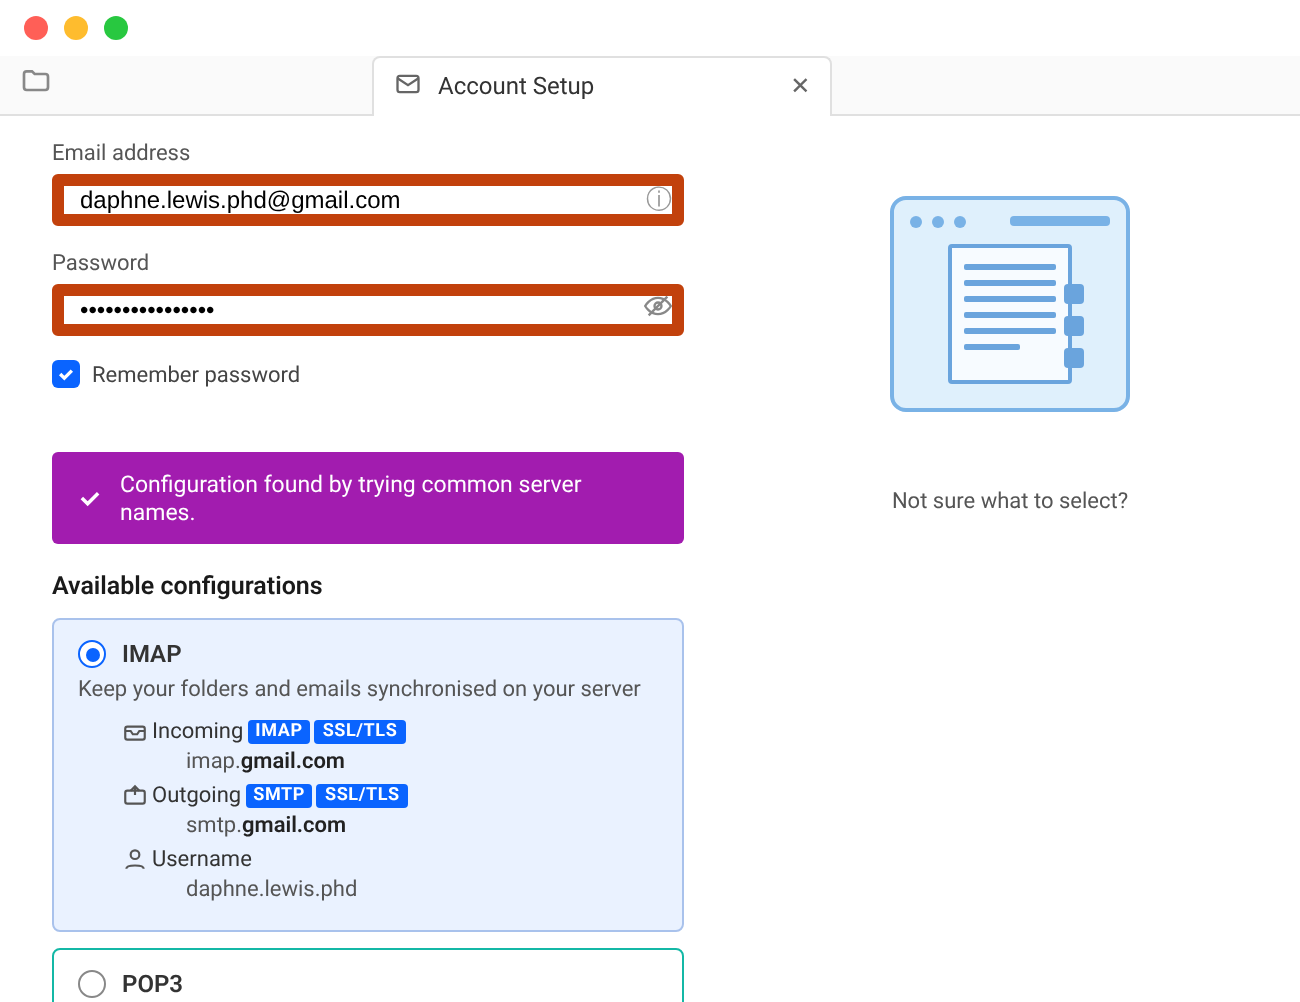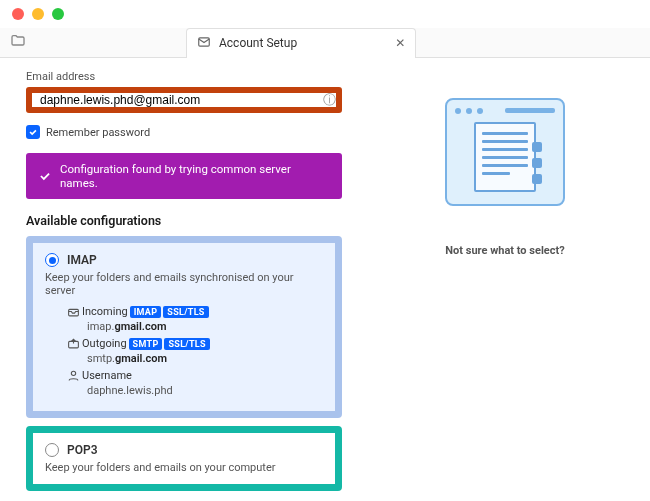--- a/index.html
+++ b/index.html
@@ -69,21 +69,21 @@
   .input-wrap { position: relative; }
   .input-trailing-icon {
     position: absolute;
     right: 6px;
     top: 50%;
     transform: translateY(-50%);
     color: #999;
     font-size: 13px;
   }
 
-  .checkbox-row { display: flex; align-items: center; gap: 6px; margin-bottom: 14px; }
+  .checkbox-row { display: flex; align-items: center; gap: 6px; margin-bottom: 32px; }
   .checkbox {
     width: 14px; height: 14px;
     border-radius: 3px;
     background: #0a64ff;
     display: flex; align-items: center; justify-content: center;
   }
   .checkbox svg { width: 10px; height: 10px; }
   .checkbox-label { font-size: 11px; color: #444; }
 
   .banner {
@@ -95,21 +95,21 @@
     align-items: center;
     gap: 8px;
     font-size: 11.5px;
     margin-bottom: 14px;
   }
   .banner svg { width: 14px; height: 14px; flex:none; }
 
   h3 { font-size: 12.5px; font-weight: 600; color: #1a1a1a; margin-bottom: 8px; }
 
   .config-card {
-    border: 7px solid #14b8a6;
+    border: 1px solid #14b8a6;
     border-radius: 4px;
     padding: 10px 12px;
     margin-bottom: 8px;
   }
   .config-card.selected {
     background: #eaf2ff;
     border-color: #a9c2ec;
   }
   .config-head { display: flex; align-items: center; gap: 8px; margin-bottom: 4px;}
   .radio {
@@ -128,21 +128,21 @@
   .detail-head svg { width:13px; height:13px; }
   .proto-badge {
     background: #0a64ff;
     color:#fff;
     font-size: 9px;
     font-weight: 700;
     padding: 1px 4px;
     border-radius: 2px;
     letter-spacing: .3px;
   }
-  .detail-val { font-size: 11px; color:#555; margin-left: 20px; margin-top:2px;}
+  .detail-val { font-size: 11px; color:#555; margin-left: 32px; margin-top:2px;}
   .detail-val b { font-weight:600; color:#222;}
 
   .illus {
     width: 120px; height: 108px;
     margin: 20px auto 38px;
     border: 2px solid #79b2e6;
     border-radius: 8px;
     background:#dff0fc;
     padding: 8px;
     position: relative;
@@ -155,21 +155,21 @@
     background:#f7fbff;
     border:2px solid #6aa4dd;
     border-radius:2px;
     margin: 0 auto;
     padding: 8px 6px;
     position:relative;
   }
   .illus-line{height:3px;background:#6aa4dd;border-radius:1px;margin-bottom:5px;}
   .illus-tab{position:absolute;right:-8px;width:10px;height:10px;background:#6aa4dd;border-radius:2px;}
 
-  .help-title { font-size:11px; color:#555; margin-bottom:4px;font-weight:bold;}
+  .help-title { font-size:11px; color:#555; margin-bottom:4px;}
   .help-links { font-size:11px; }
   .help-links a{ color:#0a64ff; text-decoration:none;}
   .help-sep{ color:#555; margin:0 3px;}
 </style>
 </head>
 <body>
 
 <div class="titlebar">
   <div class="traffic-lights">
     <div class="traffic-light tl-red"></div>
@@ -198,20 +198,33 @@
 
 <div class="content">
   <div class="left">
     <div class="input-group">
       <div class="field-label">Email address</div>
       <div class="input-wrap">
         <input class="text-input" value="daphne.lewis.phd@gmail.com" style="">
         <span class="input-trailing-icon">ⓘ</span>
       </div>
     </div>
+    <div class="input-group">
+      <div class="field-label">Password</div>
+      <div class="input-wrap">
+        <input class="text-input" value="••••••••••••••••" style="">
+        <span class="input-trailing-icon">
+          <svg viewBox="0 0 24 24" width="14" height="14" fill="none" stroke="#888" stroke-width="2">
+              <path d="M1 12s4-7 11-7 11 7 11 7-4 7-11 7S1 12 1 12z"></path>
+              <circle cx="12" cy="12" r="3"></circle>
+              <line x1="4" y1="20" x2="20" y2="4"></line>
+            </svg>
+        </span>
+      </div>
+    </div>
 
     <div class="checkbox-row">
       <div class="checkbox">
         <svg viewBox="0 0 24 24" fill="none" stroke="#fff" stroke-width="4">
             <polyline points="5 12 10 17 19 8"></polyline>
           </svg>
       </div>
       <span class="checkbox-label">Remember password</span>
     </div>
 

